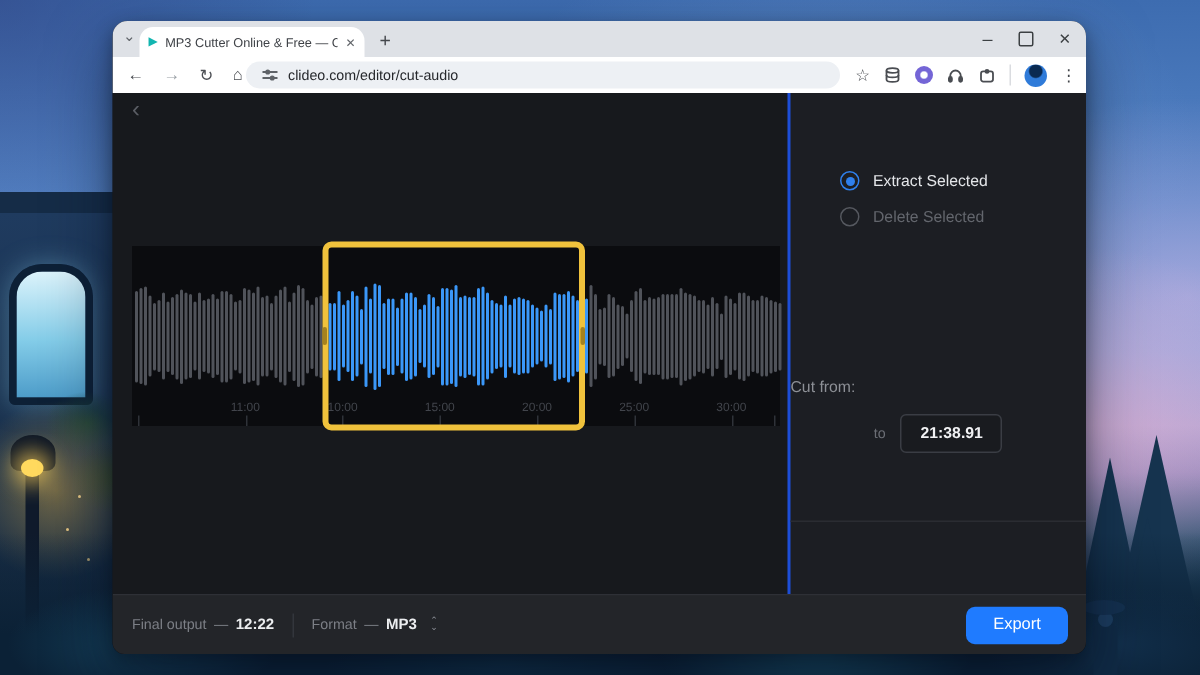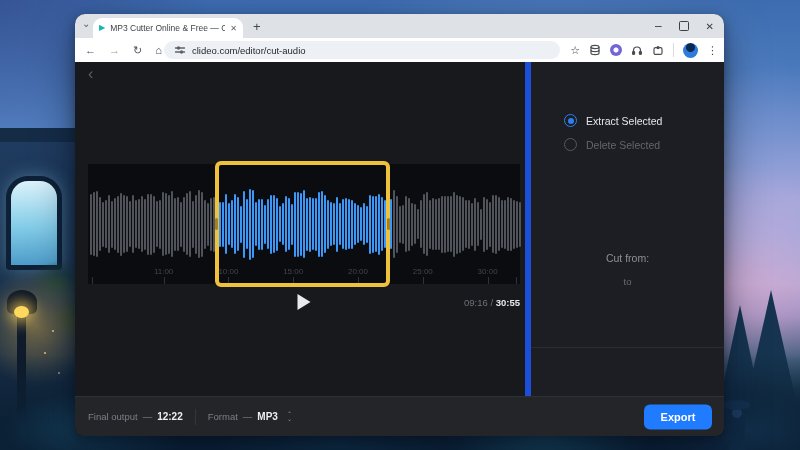--- a/index.html
+++ b/index.html
@@ -69,44 +69,44 @@
   .ruler-label{position:absolute;bottom:8px;transform:translateX(-50%);font-size:8px;color:#42454c;z-index:3;}
   .ruler-tick{position:absolute;bottom:0;width:1px;height:7px;background:#2f3239;z-index:3;}
   .selection-frame{position:absolute;top:-3px;bottom:-3px;border:4px solid var(--selection-yellow,#f0c23c);border-radius:6px;box-sizing:border-box;z-index:4;}
   .sel-handle{position:absolute;top:50%;transform:translateY(-50%);width:3px;height:12px;background:#a5821f;border-radius:2px;}
   .sel-handle.left{left:-4px;} .sel-handle.right{right:-4px;}
   .transport{position:absolute;left:13px;top:226px;width:432px;height:28px;}
   .play-btn{position:absolute;left:50%;top:50%;transform:translate(-50%,-50%);width:0;height:0;border-left:13px solid #e9eaec;border-top:8px solid transparent;border-bottom:8px solid transparent;}
   .time-display{position:absolute;right:0;top:50%;transform:translateY(-50%);font-size:9.5px;color:#6d7077;}
   .time-total{color:#e8eaed;font-weight:bold;}
 
-  .side{position:absolute;left:450px;right:0;top:0;bottom:39px;background:#1c1e23;border-left:6px solid #1d4ed8;}
+  .side{position:absolute;left:450px;right:0;top:0;bottom:39px;background:#1c1e23;border-left:2px solid #1d4ed8;}
   .radio-row{position:absolute;left:33px;display:flex;align-items:center;gap:9px;cursor:default;}
   .radio-row.r1{top:52px;} .radio-row.r2{top:76px;}
   .radio{width:13px;height:13px;border-radius:50%;border:1.5px solid #55585f;box-sizing:border-box;position:relative;flex:none;}
   .radio-row.on .radio{border-color:var(--radio-blue,#2f80ed);}
   .radio-row.on .radio::after{content:"";position:absolute;inset:2.5px;background:var(--radio-blue,#2f80ed);border-radius:50%;}
   .radio-label{font-size:10.5px;color:#63666d;}
   .radio-row.on .radio-label{color:#e4e6e9;}
-  .cut-label{position:absolute;top:190px;left:0;right:0;text-align:center;font-size:10.5px;color:#8d9096;}
+  .cut-label{position:absolute;top:190px;left:0;right:0;font-size:10.5px;color:#8d9096;}
   .cut-row{position:absolute;top:214px;left:0;right:0;display:flex;justify-content:center;align-items:center;gap:10px;}
   .time-input{width:66px;height:24px;border:1px solid #3a3d44;border-radius:4px;background:#191b1f;color:#f1f2f4;font-size:10.5px;font-weight:bold;display:flex;align-items:center;justify-content:center;}
   .to-word{font-size:9.5px;color:#6b6e75;}
   .side-divider{position:absolute;top:285px;left:0;right:0;height:1px;background:#2a2c32;}
   .fade-row{position:absolute;top:306px;left:0;right:0;display:flex;justify-content:center;gap:26px;}
   .check-item{display:flex;align-items:center;gap:7px;}
   .checkbox{width:12px;height:12px;border:1.5px solid #54575e;border-radius:3px;box-sizing:border-box;flex:none;}
   .check-label{font-size:10px;color:#8b8e95;}
 
   .footer{position:absolute;left:0;right:0;bottom:0;height:39px;background:#232529;border-top:1px solid #2e3036;border-radius:0 0 8px 8px;display:flex;align-items:center;}
   .fo-group{display:flex;align-items:center;gap:5px;margin-left:13px;font-size:9.5px;color:#7c7f86;}
   .fo-value{color:#eceef0;font-weight:bold;font-size:10px;}
   .footer-divider{width:1px;height:16px;background:#33363c;margin:0 12px;}
   .stepper{display:flex;flex-direction:column;font-size:6px;line-height:5px;color:#8f929a;margin-left:4px;}
-  .export-btn{position:absolute;right:12px;top:50%;transform:translateY(-50%);width:68px;height:25px;background:var(--export-blue,#1f7bff);color:#fff;font-size:11px;font-weight:bold;border:none;border-radius:6px;display:flex;align-items:center;justify-content:center;font-family:"Liberation Sans",sans-serif;}
+  .export-btn{position:absolute;right:12px;top:50%;transform:translateY(-50%);width:68px;height:25px;background:var(--export-blue,#1f7bff);color:#fff;font-size:11px;font-weight:normal;border:none;border-radius:6px;display:flex;align-items:center;justify-content:center;font-family:"Liberation Sans",sans-serif;}
   svg.icon{display:block;}
 </style>
 </head>
 <body>
 
 <div class="desktop">
   <div class="bldg-roof"></div>
   <div class="bldg"></div>
   <div class="bldg-window"></div>
   <div class="vines"></div>
@@ -357,37 +357,34 @@
               <span class="ruler-label" style="left: 47.5%;">15:00</span>
               <i class="ruler-tick" style="left: 62.5%;"></i>
               <span class="ruler-label" style="left: 62.5%;">20:00</span>
               <i class="ruler-tick" style="left: 77.5%;"></i>
               <span class="ruler-label" style="left: 77.5%;">25:00</span>
               <i class="ruler-tick" style="left: 92.5%;"></i>
               <span class="ruler-label" style="left: 92.5%;">30:00</span>
               <i class="ruler-tick" style="left: 99%;"></i>
             </div>
         </div>
-        <div class="transport">
-          <span class="play-btn"></span>
-          <span class="time-display"><span>09:16</span><span> / </span><span class="time-total">30:55</span></span>
-        </div>
       </div>
       <div class="side">
         <div class="radio-row r1 on">
           <span class="radio"></span>
           <span class="radio-label">Extract Selected</span>
         </div>
         <div class="radio-row r2">
           <span class="radio"></span>
           <span class="radio-label">Delete Selected</span>
         </div>
         <div class="cut-label">Cut from:</div>
         <div class="cut-row">
           <span class="to-word">to</span>
+          <span class="time-input">21:38.91</span>
         </div>
         <div class="side-divider"></div>
       </div>
       <div class="footer">
         <div class="fo-group">
           <span>Final output</span>
           <span>—</span>
           <span class="fo-value">12:22</span>
         </div>
         <span class="footer-divider"></span>

